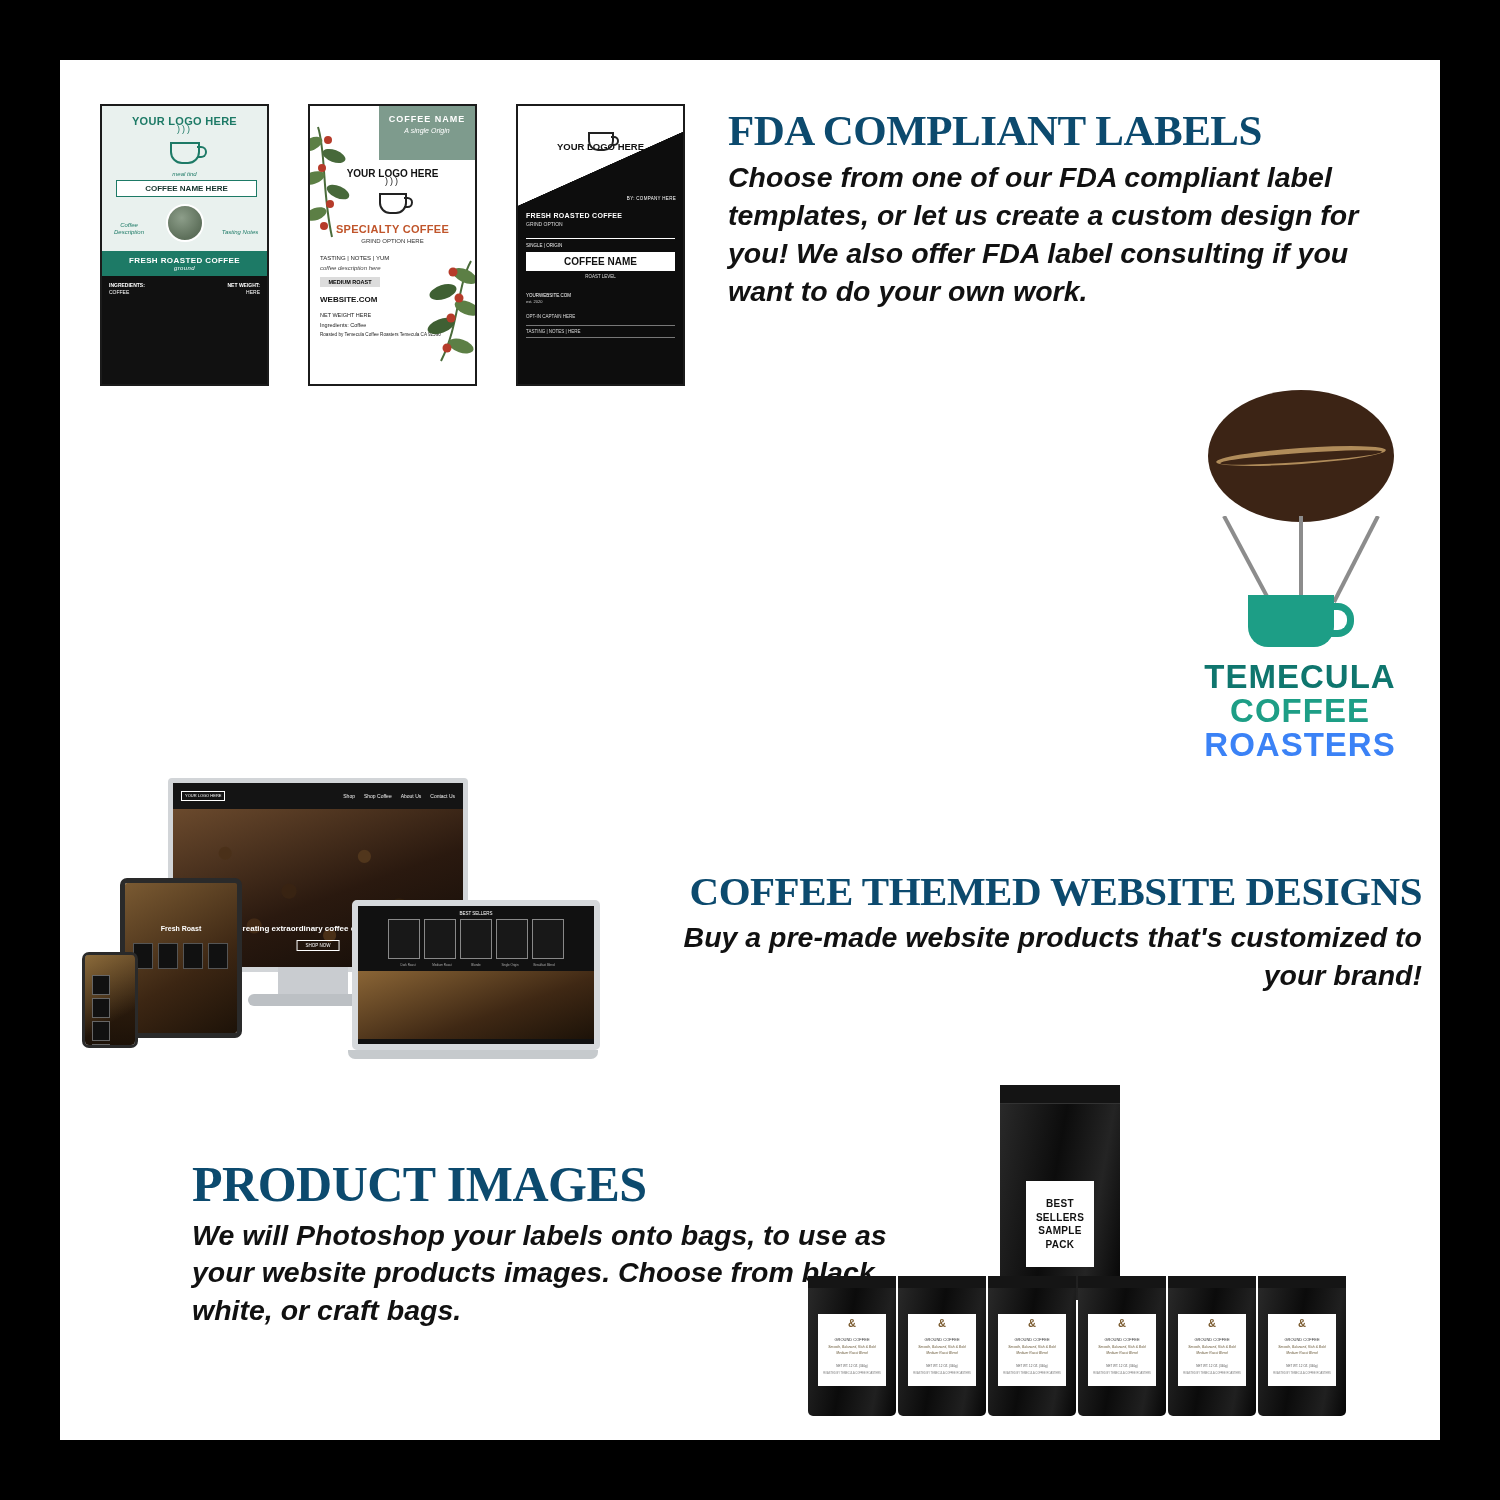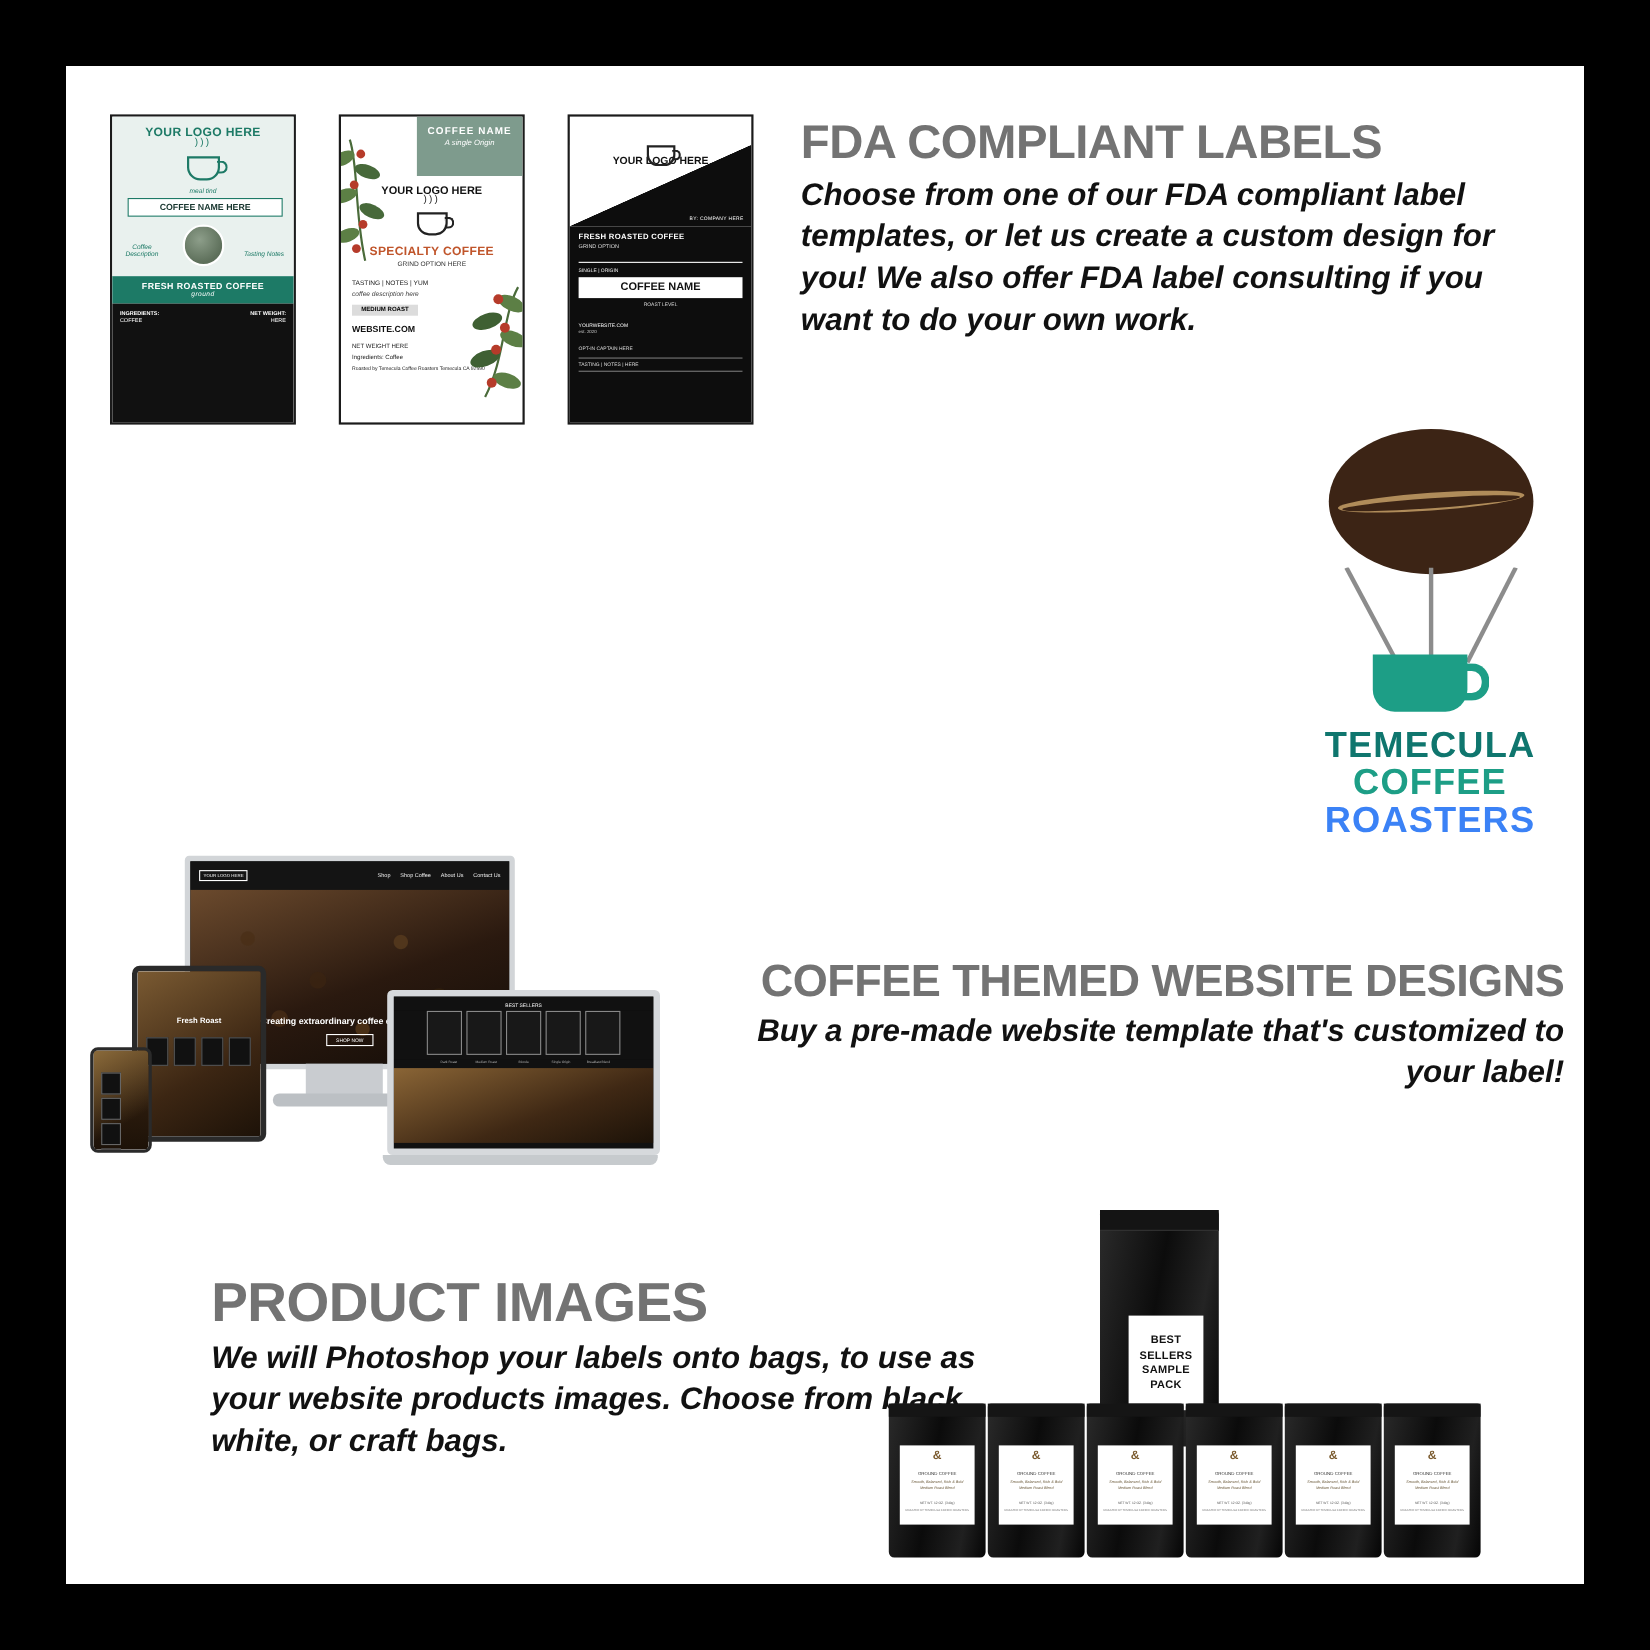--- a/index.html
+++ b/index.html
@@ -21,24 +21,24 @@
     height: 1380px;
     background: #ffffff;
     overflow: hidden;
   }
 
   
   .heading {
     font-weight: bold;
     font-size: 43px;
     letter-spacing: -0.5px;
-    color: #737373;
+    color: #0c4a6e;
     line-height: 1.05;
     margin: 0 0 6px 0;
-    font-family: Liberation Sans, sans-serif;
+    font-family: Liberation Serif, serif;
   }
   .body-text {
     font-weight: bold;
     font-style: italic;
     font-size: 28.5px;
     line-height: 1.33;
     color: #111;
     margin: 0;
     font-family: "Liberation Sans", sans-serif;
   }
@@ -346,21 +346,21 @@
     height: 68px; background: linear-gradient(160deg,#8a6536,#3f2814 60%,#1c1208);
   }
 
   
   .sec4-text { position: absolute; left: 132px; top: 1098px; width: 700px; }
   .sec4-text .heading { font-size: 50px; }
   .bags {
     position: absolute; left: 740px; top: 1020px; width: 600px; height: 340px;
   }
   .bigbag {
-    position: absolute; left: 200px; top: 20px; width: 108px; height: 215px;
+    position: absolute; left: 200px; top: 5px; width: 120px; height: 215px;
     background: linear-gradient(100deg,#2b2b2b,#0c0c0c 45%,#242424 75%,#050505);
     border-radius: 4px 4px 6px 6px;
   }
   .bigbag .seal {
     position: absolute; left: 0; top: 0; width: 100%; height: 18px;
     background: #141414; border-bottom: 1px solid #333;
   }
   .bigbag .front-label {
     position: absolute; left: 26px; top: 96px; width: 68px; height: 86px;
     background: #fff; display: flex; align-items: center; justify-content: center;
@@ -576,21 +576,21 @@
           <span>Breakfast Blend</span>
         </div>
         <div class="beansimg"></div>
       </div>
       <div class="base"></div>
     </div>
   </div>
 
   <div class="sec3-text">
     <h2 class="heading">COFFEE THEMED WEBSITE DESIGNS</h2>
-    <p class="body-text">Buy a pre-made website template that's customized to your label!</p>
+    <p class="body-text">Buy a pre-made website products that's customized to your brand!</p>
   </div>
 
   <div class="sec4-text">
     <h2 class="heading">PRODUCT IMAGES</h2>
     <p class="body-text">We will Photoshop your labels onto bags, to use as your website products images. Choose from black, white, or craft bags.</p>
   </div>
 
   <div class="bags">
     <div class="bigbag">
       <div class="seal"></div>

